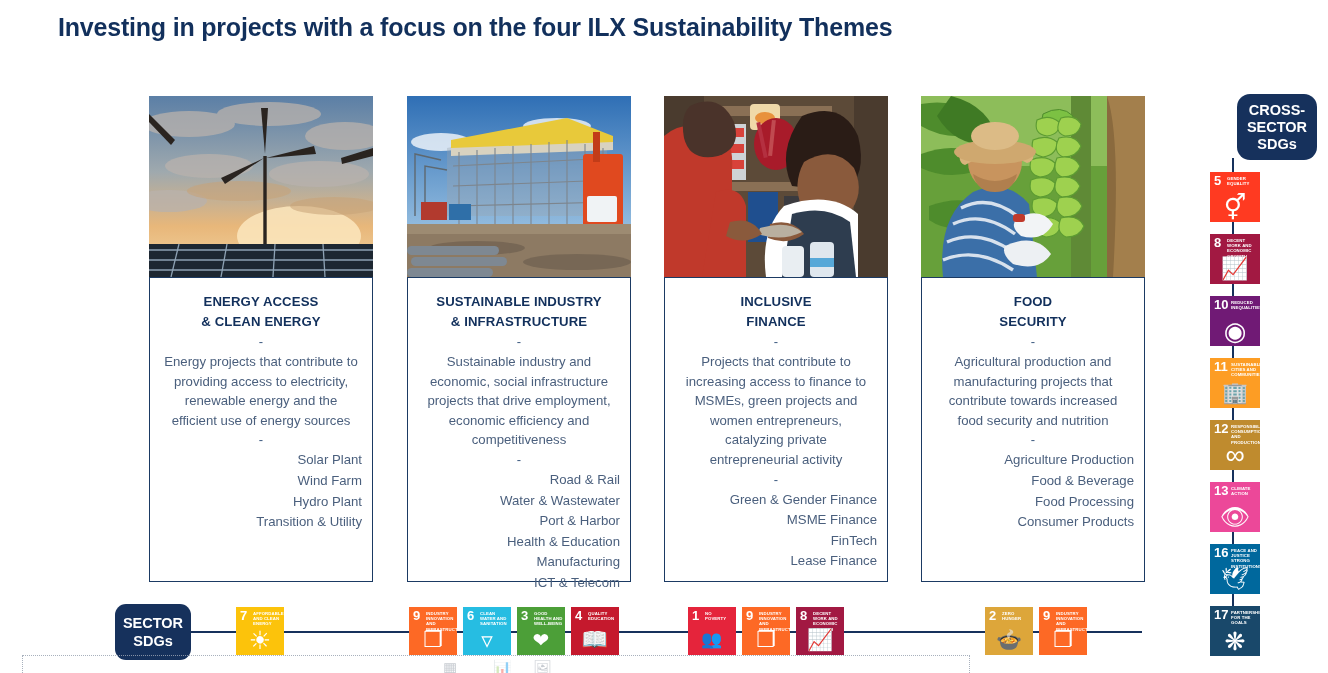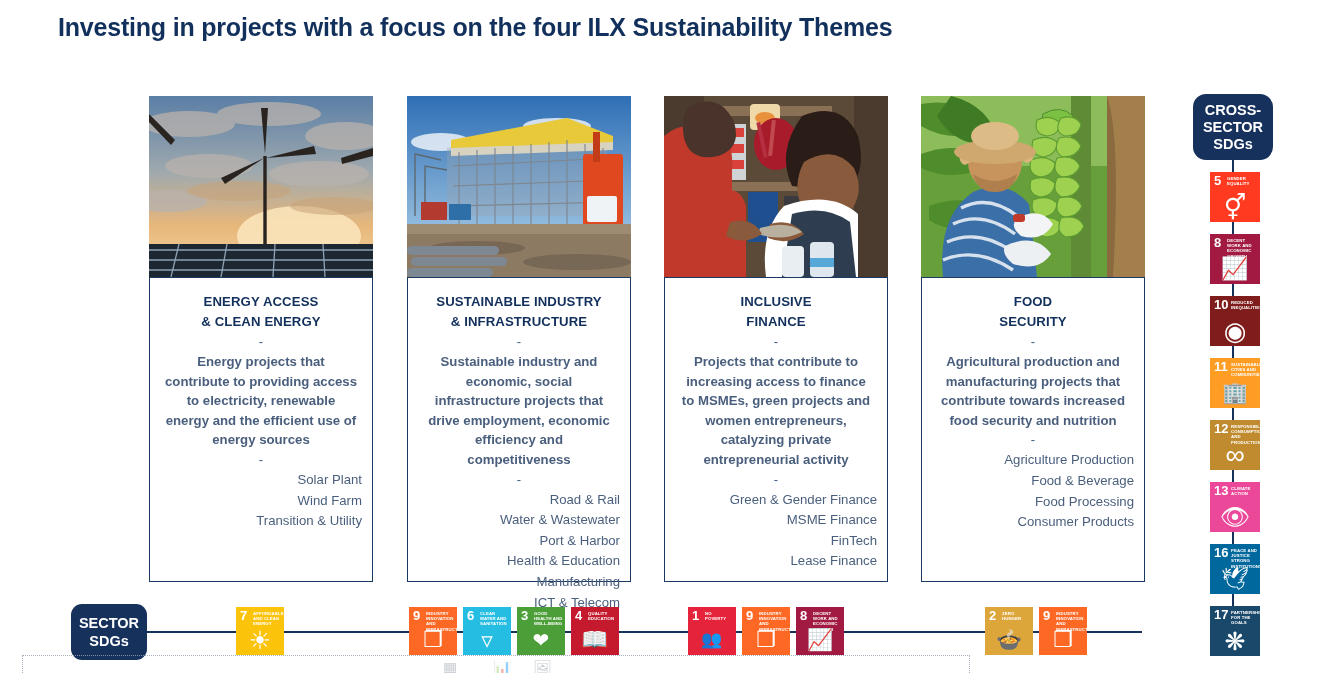--- a/index.html
+++ b/index.html
@@ -41,21 +41,20 @@
     text-align: center;
   }
   .card-title {
     color: #12305c; font-weight: bold; font-size: 13.2px;
     line-height: 20px; letter-spacing: .1px; text-align: center;
   }
   .dash { color: #3d5a80; font-size: 13px; line-height: 20px; }
   .desc {
     color: #4a5f7d; font-size: 13.2px; line-height: 19.6px;
     padding: 0 4px;
-    font-weight: bold;
   }
   .subs { color: #4a5f7d; font-size: 13.2px; line-height: 20.6px; text-align: right; }
 
   
   .sdg {
     width: 48px; height: 48px; position: relative;
     color: #fff; overflow: hidden; flex: none;
   }
   .sdg .num {
     position: absolute; left: 4px; top: 3px;
@@ -68,21 +67,21 @@
   }
   .sdg .gly {
     position: absolute; left: 0; right: 0; bottom: 2px;
     text-align: center; font-size: 25px; line-height: 26px;
   }
 
   
   .badge {
     position: absolute; background: #16315c; color: #fff;
     border-radius: 11px; text-align: center; font-weight: bold;
-    display: flex; align-items: center; justify-content: center;
+    display: flex; align-items: center; justify-content: center; margin-left: 44px;
   }
   #cross-badge {
     left: 1193px; top: 94px; width: 80px; height: 66px;
     font-size: 14.5px; line-height: 17px; border-radius: 13px;
   }
   #sector-badge {
     left: 71px; top: 604px; width: 76px; height: 56px;
     font-size: 14.5px; line-height: 18px;
   }
 
@@ -169,20 +168,21 @@
       </svg>
     </div>
     <div class="card">
       <div class="card-title">ENERGY ACCESS</div>
       <div class="card-title">&amp; CLEAN ENERGY</div>
       <div class="dash">-</div>
       <div class="desc">Energy projects that contribute to providing access to electricity, renewable energy and the efficient use of energy sources</div>
       <div class="dash">-</div>
       <div class="subs">Solar Plant</div>
       <div class="subs">Wind Farm</div>
+      <div class="subs">Hydro Plant</div>
       <div class="subs">Transition &amp; Utility</div>
     </div>
   </div>
 
   <div class="col col-2">
     <div class="photo">
       <svg class="sky" viewBox="0 0 224 181" preserveAspectRatio="none">
         <defs>
           <linearGradient id="g2" x1="0" y1="0" x2="0" y2="1">
             <stop offset="0%" stop-color="#2f6fb5"></stop>
@@ -446,21 +446,21 @@
     <div class="sdg" style="background:#FF3A21">
       <span class="num">5</span>
       <span class="lbl">GENDER EQUALITY</span>
       <span class="gly" style="font-size:25px">⚥</span>
     </div>
     <div class="sdg" style="background:#A21942">
       <span class="num">8</span>
       <span class="lbl">DECENT WORK AND ECONOMIC GROWTH</span>
       <span class="gly" style="font-size:22px">📈</span>
     </div>
-    <div class="sdg" style="background:#7f1d1d">
+    <div class="sdg" style="background:#701a75">
       <span class="num">10</span>
       <span class="lbl" style="left:21px">REDUCED INEQUALITIES</span>
       <span class="gly" style="font-size:26px">◉</span>
     </div>
     <div class="sdg" style="background:#FD9D24">
       <span class="num">11</span>
       <span class="lbl" style="left:21px">SUSTAINABLE CITIES AND COMMUNITIES</span>
       <span class="gly" style="font-size:21px">🏢</span>
     </div>
     <div class="sdg" style="background:#BF8B2E">

